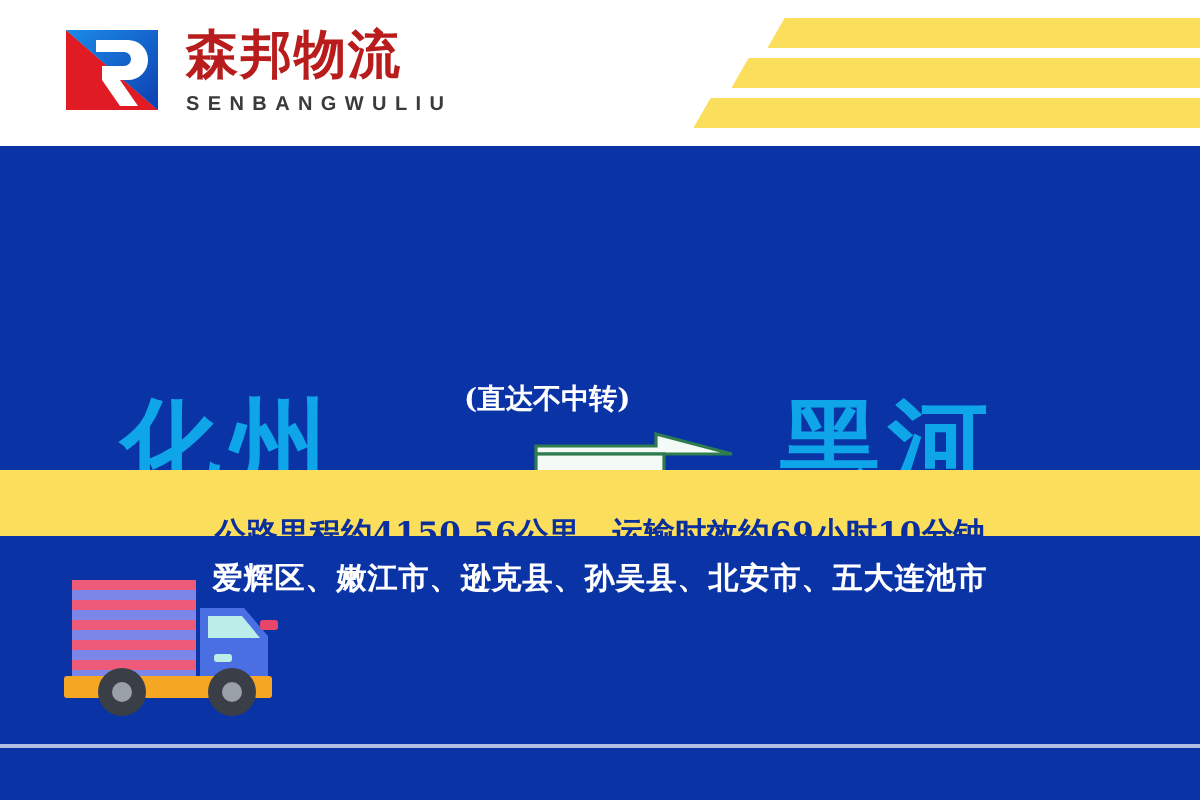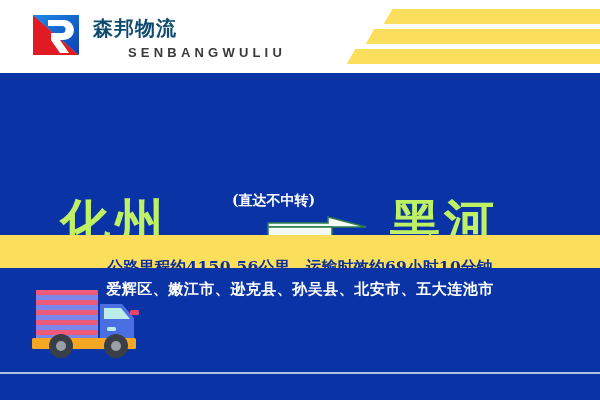--- a/index.html
+++ b/index.html
@@ -13,41 +13,41 @@
   
   .header{position:absolute;left:0;top:0;width:600px;height:73px;background:#ffffff;overflow:hidden;}
 
   .logo-block{position:absolute;left:28px;top:8px;display:flex;align-items:center;gap:9px;}
   .logo-mark{position:relative;width:56px;height:54px;flex:0 0 auto;}
   .logo-mark svg{display:block;}
 
   .logo-words{display:flex;flex-direction:column;justify-content:center;}
   .logo-cn{
     font-family:"DejaVu Serif","Liberation Serif",serif;
-    font-weight:700;font-size:20px;line-height:34px;color:#0c4a6e;
+    font-weight:700;font-size:26px;line-height:34px;color:#b91c1c;
     letter-spacing:1px;white-space:nowrap;
   }
   .logo-en{
-    font-size:13px;line-height:13px;color:#3a3a3a;font-weight:700;
-    letter-spacing:4.2px;white-space:nowrap;margin-top:1px;margin-left:35px;
+    font-size:10px;line-height:13px;color:#3a3a3a;font-weight:700;
+    letter-spacing:4.2px;white-space:nowrap;margin-top:1px;
   }
 
   .stripes{position:absolute;right:0;top:0;width:268px;height:73px;overflow:hidden;}
   .stripe{position:absolute;height:15px;background:#FADE5C;}
   .stripe.s1{top:9px;  left:56px; width:218px; transform:skewX(-30deg);}
   .stripe.s2{top:29px; left:38px; width:236px; transform:skewX(-30deg);}
   .stripe.s3{top:49px; left:19px; width:255px; transform:skewX(-30deg);}
 
   
   .main{position:absolute;left:0;top:73px;width:600px;height:162px;background:#0A33A6;}
 
   .city{
     position:absolute;top:122px;
     font-family:"DejaVu Serif","Liberation Serif",serif;
-    font-weight:700;font-size:50px;line-height:56px;color:#bef264;
+    font-weight:700;font-size:50px;line-height:56px;color:#0ea5e9;
     letter-spacing:4px;white-space:nowrap;
   }
   .city-from{left:60px;}
   .city-to{left:390px;}
 
   .mid{position:absolute;left:232px;top:118px;width:136px;}
   .mid-top{
     font-family:"DejaVu Serif","Liberation Serif",serif;
     font-weight:700;font-size:14px;line-height:18px;color:#ffffff;white-space:nowrap;
   }

